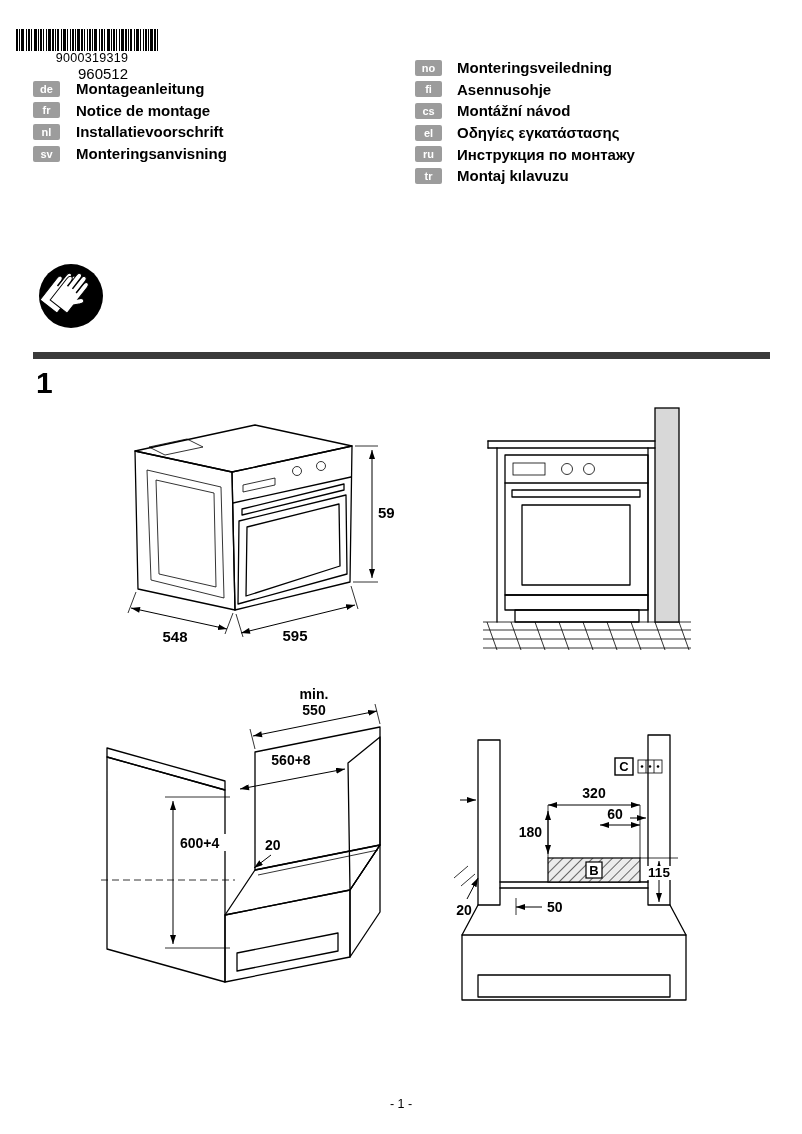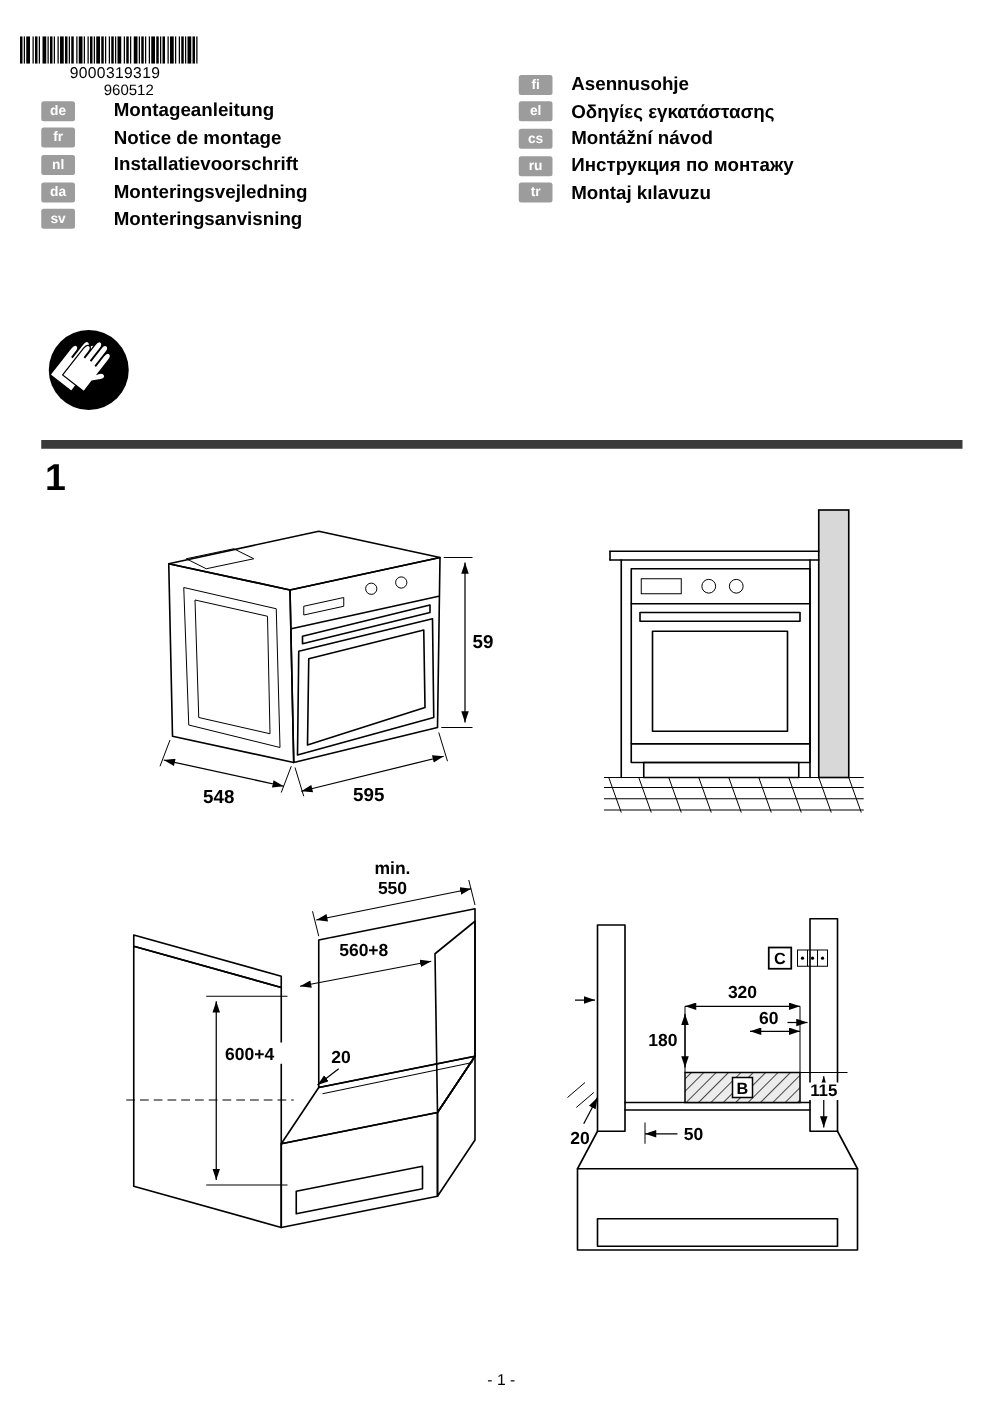--- a/index.html
+++ b/index.html
@@ -2,31 +2,31 @@
 <html><head>
 <meta charset="utf-8">
 <style>
   * { margin:0; padding:0; box-sizing:border-box; }
   html,body { background:#fff; }
   body { font-family:"Liberation Sans", sans-serif; color:#000; }
   .page { position:relative; width:802px; height:1134px; background:#fff; overflow:hidden; }
 
   .barcode-block { position:absolute; left:16px; top:29px; display:flex; align-items:center;flex-direction:column; }
   .barcode-num { font-size:12.5px; margin-left:8px; letter-spacing:.3px; }
-  .print-code { font-size:12px; margin-left:30px; }
+  .print-code { font-size:15px; margin-left:30px; }
 
   .lang-col { position:absolute; display:flex; flex-direction:column; }
   .lang-col.left  { left:33px;  top:78px; }
   .lang-col.right { left:415px; top:57px; }
   .lang-row { display:flex; align-items:center; height:21.6px; }
   .lang-badge { width:27px; height:16px; background:#9c9c9c; color:#fff;
     font-size:11px; font-weight:bold; display:flex; align-items:center;
     justify-content:center; border-radius:2px; flex:0 0 27px; }
   .lang-title { font-size:15px; font-weight:bold; white-space:nowrap; }
-  .lang-col.left  .lang-title { margin-left:31px; }
+  .lang-col.left  .lang-title { margin-left:16px; }
   .lang-col.right .lang-title { margin-left:15px; }
 
   .gloves { position:absolute; left:38px; top:263px; }
   .divider { position:absolute; left:33px; top:352px; width:737px; height:7px; background:#3a3a3a; }
   .fig-number { position:absolute; left:36px; top:366px; font-size:30px; font-weight:bold; }
 
   .drawing { position:absolute; }
   #d1 { left:125px; top:408px; }
   #d2 { left:483px; top:405px; }
   #d3 { left:95px;  top:685px; }
@@ -61,41 +61,41 @@
       </div>
     <div class="lang-row">
         <span class="lang-badge">fr</span>
         <span class="lang-title">Notice de montage</span>
       </div>
     <div class="lang-row">
         <span class="lang-badge">nl</span>
         <span class="lang-title">Installatievoorschrift</span>
       </div>
     <div class="lang-row">
-        <span class="lang-badge">da</span>
-        <span class="lang-title">Monteringsvejledning</span>
-      </div>
-    <div class="lang-row">
         <span class="lang-badge">sv</span>
         <span class="lang-title">Monteringsanvisning</span>
       </div>
   </div>
 
   <div class="lang-col right">
     <div class="lang-row">
+        <span class="lang-badge">no</span>
+        <span class="lang-title">Monteringsveiledning</span>
+      </div>
+    <div class="lang-row">
         <span class="lang-badge">fi</span>
         <span class="lang-title">Asennusohje</span>
       </div>
     <div class="lang-row">
+        <span class="lang-badge">cs</span>
+        <span class="lang-title">Montážní návod</span>
+      </div>
+    <div class="lang-row">
         <span class="lang-badge">el</span>
         <span class="lang-title">Οδηγίες εγκατάστασης</span>
-      </div>
-    <div class="lang-row">
-        <span class="lang-badge">cs</span>
-        <span class="lang-title">Montážní návod</span>
       </div>
     <div class="lang-row">
         <span class="lang-badge">ru</span>
         <span class="lang-title">Инструкция по монтажу</span>
       </div>
     <div class="lang-row">
         <span class="lang-badge">tr</span>
         <span class="lang-title">Montaj kılavuzu</span>
       </div>
   </div>

